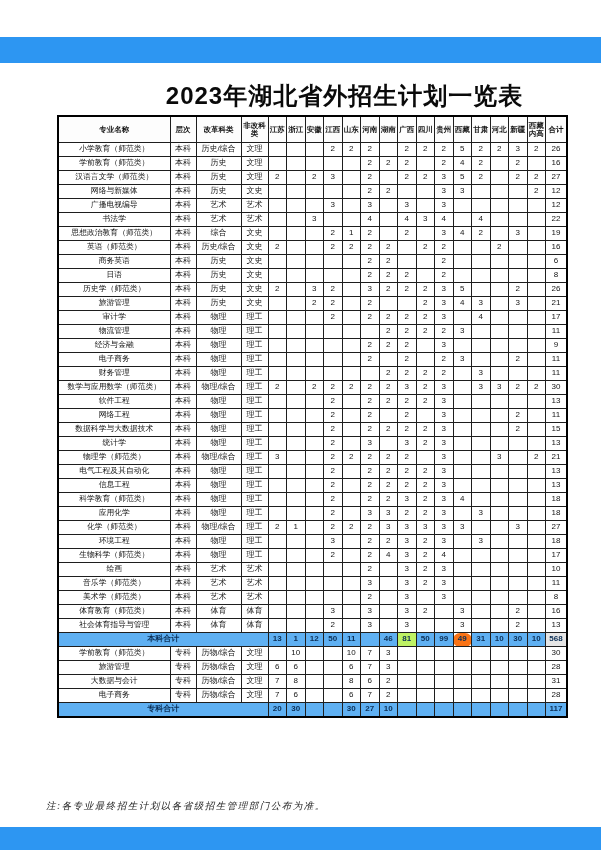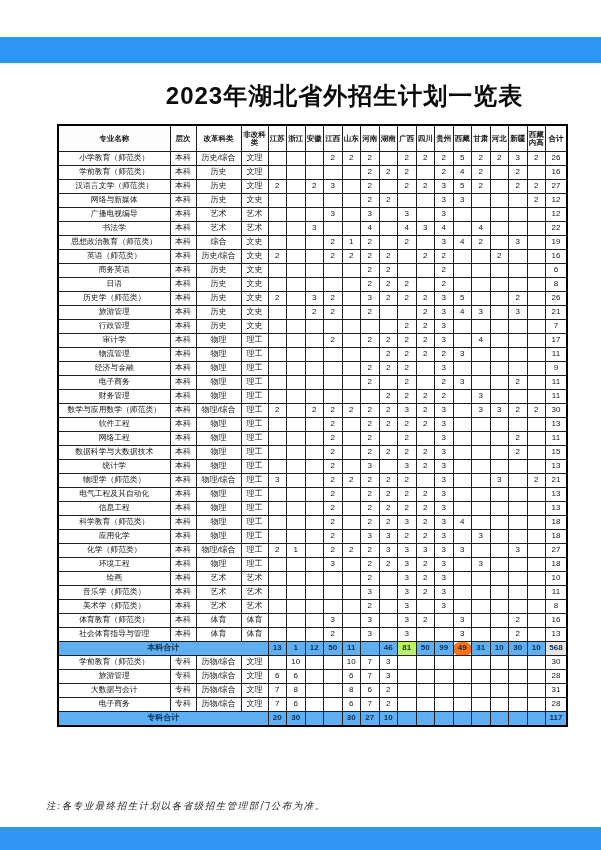--- a/index.html
+++ b/index.html
@@ -12,21 +12,21 @@
   .strip{position:absolute;left:0;width:601px;}
   .strip-top{top:37px;height:26px;}
   .strip-bottom{top:827px;height:23px;}
   .page-title{
     position:absolute;top:80px;left:0;width:601px;
     text-align:center;font-size:24px;font-weight:bold;color:#0a0a0a;
     letter-spacing:1px;
     padding-left:44px;
   }
   table.plan{
-    position:absolute;top:124px;left:57px;width:509px;
+    position:absolute;top:115px;left:57px;width:509px;
     border-collapse:collapse;table-layout:fixed;
     font-size:8px;color:#141414;
     border:2px solid #000;
   }
   table.plan th, table.plan td{
     border:1px solid #1e1e1e;
     text-align:center;vertical-align:middle;
     padding:0;overflow:hidden;
     height:13px;line-height:1.05;
   }
@@ -357,42 +357,20 @@
         <td>2</td>
         <td>3</td>
         <td>4</td>
         <td>3</td>
         <td></td>
         <td>3</td>
         <td></td>
         <td>21</td>
       </tr>
       <tr>
-        <td class="major-cell">行政管理</td>
-        <td>本科</td>
-        <td>历史</td>
-        <td>文史</td>
-        <td></td>
-        <td></td>
-        <td></td>
-        <td></td>
-        <td></td>
-        <td></td>
-        <td></td>
-        <td>2</td>
-        <td>2</td>
-        <td>3</td>
-        <td></td>
-        <td></td>
-        <td></td>
-        <td></td>
-        <td></td>
-        <td>7</td>
-      </tr>
-      <tr>
         <td class="major-cell">审计学</td>
         <td>本科</td>
         <td>物理</td>
         <td>理工</td>
         <td></td>
         <td></td>
         <td></td>
         <td>2</td>
         <td></td>
         <td>2</td>
@@ -751,20 +729,42 @@
         <td>2</td>
         <td>3</td>
         <td>2</td>
         <td>3</td>
         <td></td>
         <td>3</td>
         <td></td>
         <td></td>
         <td></td>
         <td>18</td>
+      </tr>
+      <tr>
+        <td class="major-cell">生物科学（师范类）</td>
+        <td>本科</td>
+        <td>物理</td>
+        <td>理工</td>
+        <td></td>
+        <td></td>
+        <td></td>
+        <td>2</td>
+        <td></td>
+        <td>2</td>
+        <td>4</td>
+        <td>3</td>
+        <td>2</td>
+        <td>4</td>
+        <td></td>
+        <td></td>
+        <td></td>
+        <td></td>
+        <td></td>
+        <td>17</td>
       </tr>
       <tr>
         <td class="major-cell">绘画</td>
         <td>本科</td>
         <td>艺术</td>
         <td>艺术</td>
         <td></td>
         <td></td>
         <td></td>
         <td></td>

